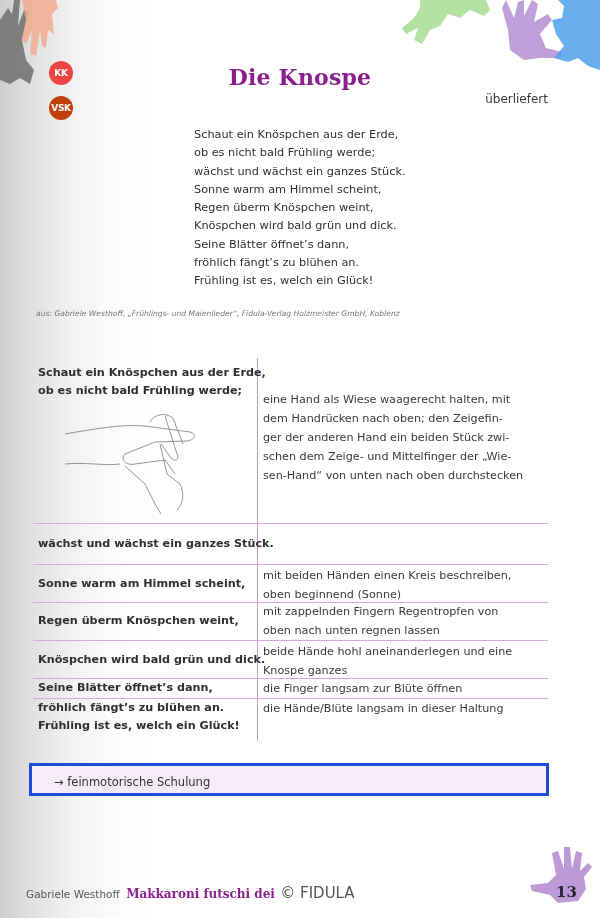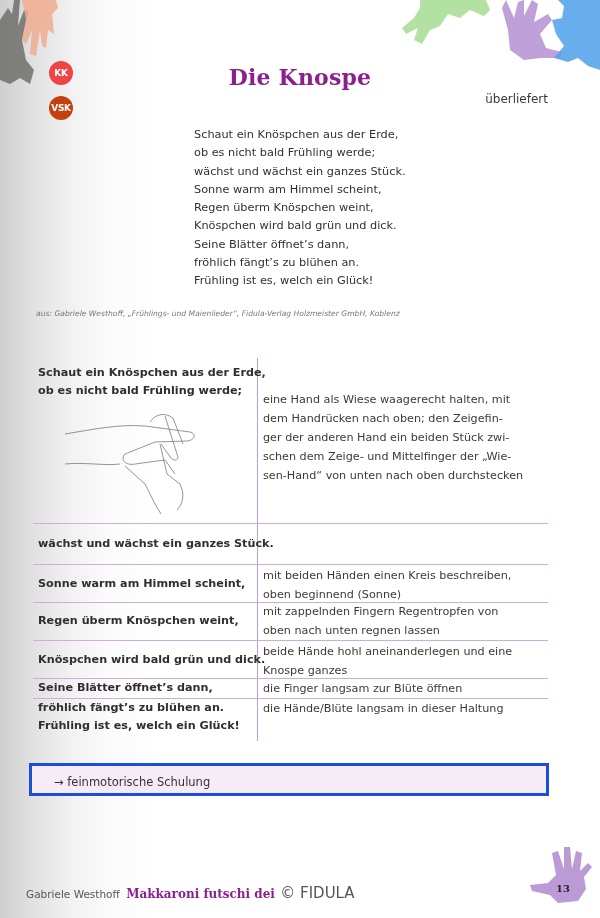--- a/index.html
+++ b/index.html
@@ -55,21 +55,21 @@
     background: #f6ecf8; border: 3px solid #1d4ed8;
     font-size: 11.5px; color: #333; padding: 9px 0 0 22px;
   }
 
   .footer { position: absolute; left: 26px; top: 884px; font-size: 10.5px; color: #555; white-space: nowrap; }
   .footer .book { font-family: "DejaVu Serif", serif; font-weight: bold; color: #8b1f8f; font-size: 12px; margin: 0 2px 16px 3px; }
   .footer .pub { font-size: 15px; color: #555; }
 
   .page-num {
     position: absolute; left: 556px; top: 883px; font-family: "DejaVu Serif", serif;
-    font-weight: bold; font-size: 10px; color: #2a2030;
+    font-weight: bold; font-size: 15px; color: #2a2030;
   }
 </style>
 </head>
 <body>
 
 <svg class="hand" style="left:0;top:0" width="40" height="90" viewBox="0 0 40 90">
   <path d="M0 20 L8 8 L12 14 L14 0 L20 0 L18 26 L24 10 L28 12 L22 40 L26 60 L34 70 L30 84 L20 78 L10 84 L0 80 Z" fill="#6f706c" opacity="0.85"></path>
 </svg>
 <svg class="hand" style="left:16px;top:0" width="44" height="60" viewBox="0 0 44 60">
   <path d="M6 0 L40 0 L42 8 L36 14 L38 34 L32 30 L30 48 L26 46 L24 30 L20 56 L14 54 L16 30 L10 44 L6 40 L10 20 Z" fill="#f0a889" opacity="0.8"></path>

